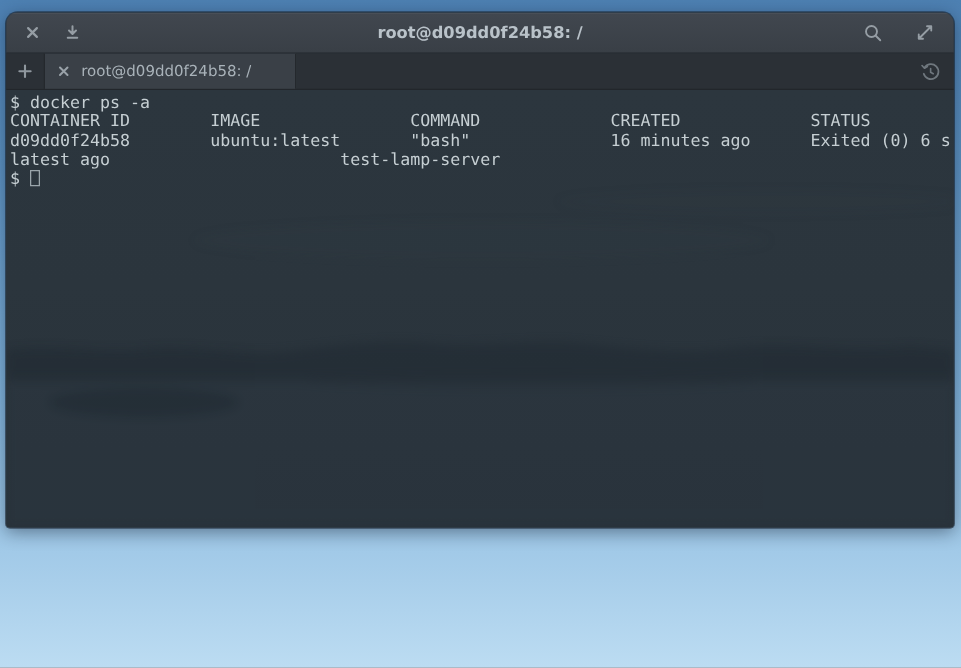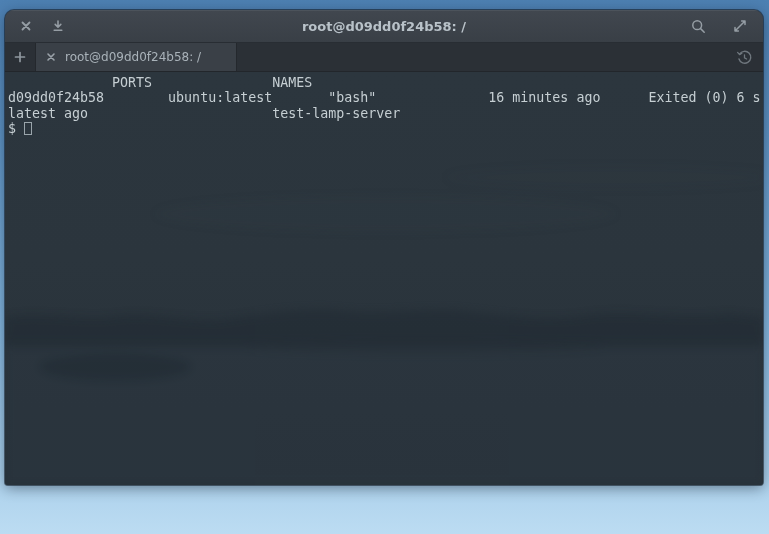--- a/index.html
+++ b/index.html
@@ -2,21 +2,21 @@
 <html><head>
 <meta charset="utf-8">
 <style>
   html,body{margin:0;padding:0;}
   body{
     width:769px;height:534px;overflow:hidden;position:relative;
     font-family:"DejaVu Sans",sans-serif;
     background:linear-gradient(180deg,#4d80b2 0%,#5d92c2 25%,#82b4dc 60%,#a5cce9 85%,#bcdcf2 100%);
   }
   .window{
-    position:absolute;left:5px;top:10px;width:758px;height:475px;
+    position:absolute;left:5px;top:10px;width:758px;height:412px;
     border-radius:9px 9px 3px 3px;overflow:hidden;
     background:#2b343c;
     box-shadow:0 3px 14px rgba(10,20,35,.45),0 0 0 1px rgba(18,26,34,.55);
     display:flex;flex-direction:column;
   }
   
   .titlebar{
     flex:0 0 32px;height:32px;position:relative;
     background:linear-gradient(180deg,#41474f,#393f46);
     border-bottom:1px solid #282d33;
@@ -131,21 +131,22 @@
     <div class="terminal">
       <svg class="bgimg" viewBox="0 0 757 451" preserveAspectRatio="none">
         <ellipse cx="380" cy="155" rx="230" ry="20" fill="#39444d" opacity="0.16"></ellipse>
         <ellipse cx="610" cy="115" rx="170" ry="13" fill="#39444d" opacity="0.12"></ellipse>
         <rect x="0" y="294" width="757" height="157" fill="#2e3a44" opacity="0.35"></rect>
         <path d="M0 300 L0 268 C40 261 75 272 110 267 C150 261 185 275 220 270 C260 264 300 256 340 261 C380 266 420 256 460 261 C500 266 540 273 580 266 C620 259 680 271 722 264 L757 268 L757 300 Z" fill="#1e2730" opacity="0.55"></path>
         <ellipse cx="110" cy="322" rx="75" ry="15" fill="#1b242c" opacity="0.45"></ellipse>
         <ellipse cx="420" cy="300" rx="180" ry="8" fill="#222c34" opacity="0.35"></ellipse>
       </svg>
       <div class="tlines">
-        <div class="tline">             PORTS               NAMES</div>
+        <div class="tline">$ docker ps -a</div>
+        <div class="tline">CONTAINER ID        IMAGE               COMMAND             CREATED             STATUS</div>
         <div class="tline">d09dd0f24b58        ubuntu:latest       "bash"              16 minutes ago      Exited (0) 6 s</div>
         <div class="tline">latest ago                       test-lamp-server</div>
         <div class="tline"><span>$ </span><span class="cursor"></span></div>
       </div>
     </div>
 
   </div>
 </div>
 
 </body></html>

